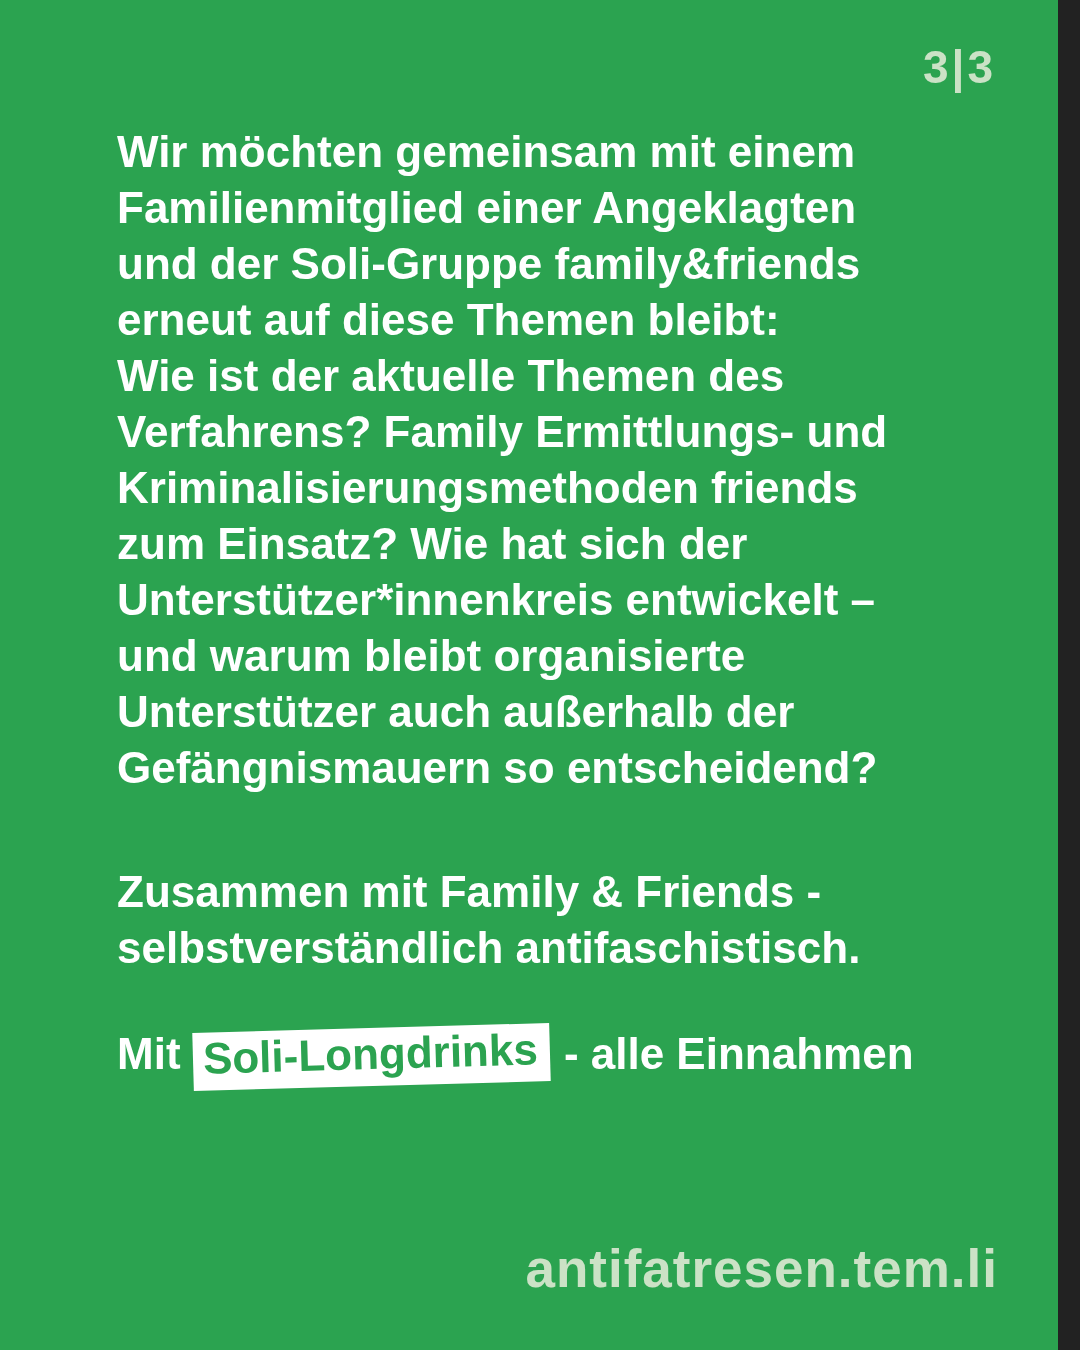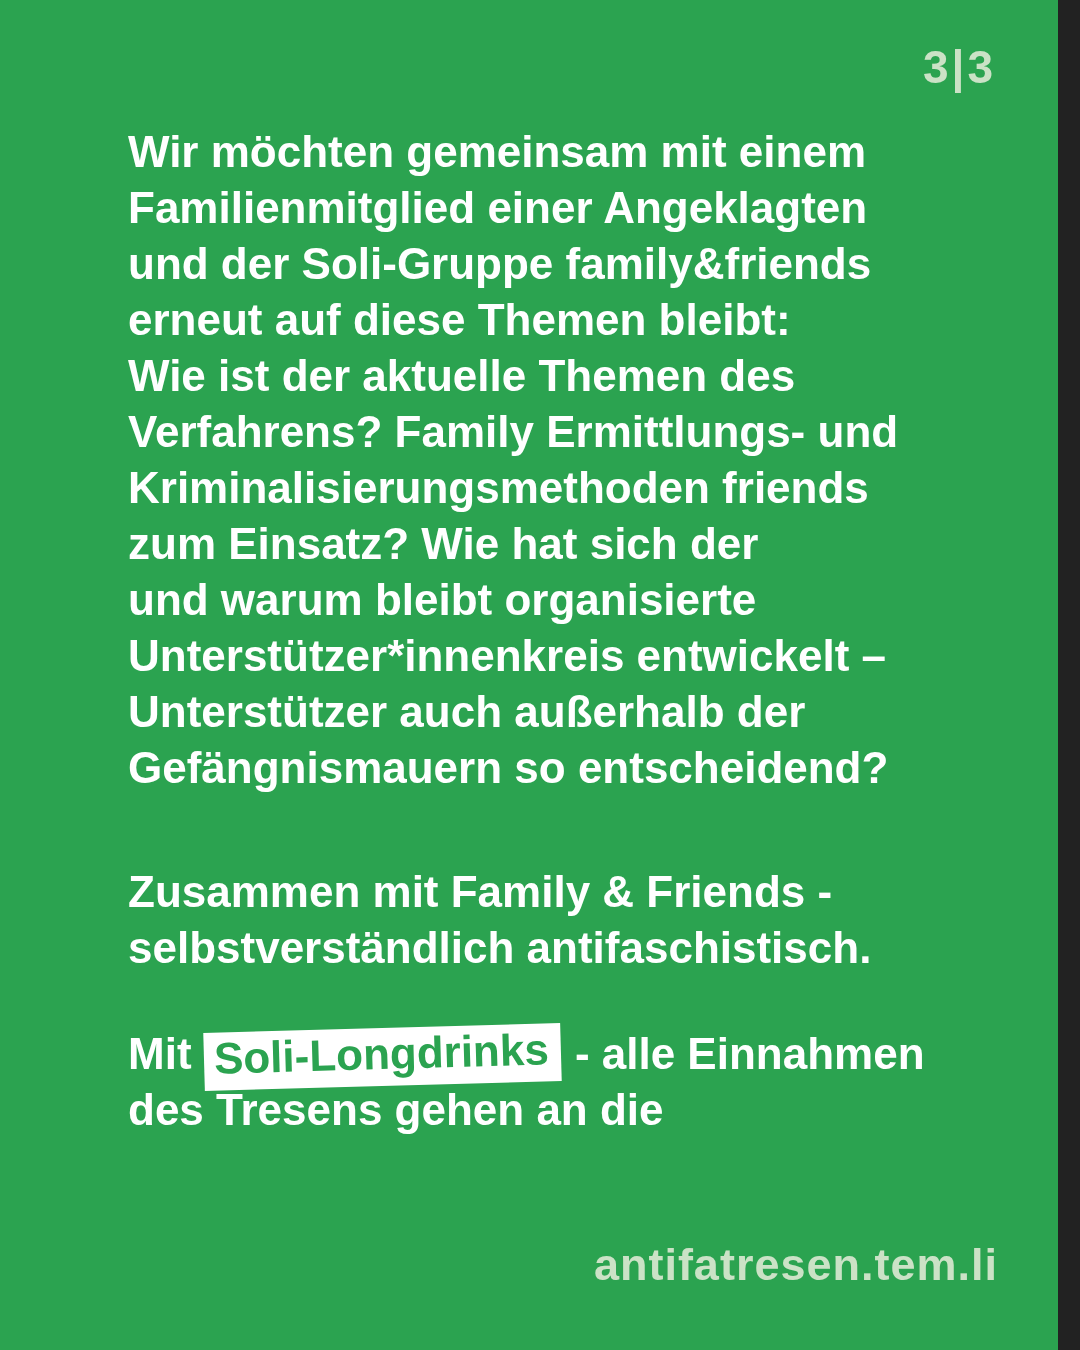--- a/index.html
+++ b/index.html
@@ -18,21 +18,21 @@
   .page-indicator {
     position: absolute;
     top: 44px;
     right: 62px;
     font-size: 46px;
     letter-spacing: 3px;
     line-height: 1;
   }
   .text-block {
     position: absolute;
-    left: 128px;
+    left: 117px;
     top: 124px;
     width: 900px;
     color: #ffffff;
     font-size: 44px;
     line-height: 56px;
   }
   .para { margin: 0; }
   .para-2 { margin-top: 68px; }
   .para-3 { margin-top: 50px; }
   .line { white-space: nowrap; }
@@ -42,21 +42,21 @@
     padding: 4px 12px 10px 10px;
     margin: -4px 2px -10px 0;
     transform: rotate(-1.6deg);
     transform-origin: center;
     line-height: 44px;
   }
   .site-url {
     position: absolute;
     top: 1242px;
     right: 60px;
-    font-size: 45px;
+    font-size: 53px;
     letter-spacing: 1px;
     line-height: 1;
   }
 </style>
 </head>
 <body>
 
 <div class="canvas" style="background: rgb(43, 163, 80);">
 
   <div class="page-indicator" style="color: rgb(203, 226, 198);">3|3</div>
@@ -65,33 +65,32 @@
 
     <div class="para para-1">
       <div class="line">Wir möchten gemeinsam mit einem</div>
       <div class="line">Familienmitglied einer Angeklagten</div>
       <div class="line">und der Soli-Gruppe family&amp;friends</div>
       <div class="line">erneut auf diese Themen bleibt:</div>
       <div class="line">Wie ist der aktuelle Themen des</div>
       <div class="line">Verfahrens? Family Ermittlungs- und</div>
       <div class="line">Kriminalisierungsmethoden friends</div>
       <div class="line">zum Einsatz? Wie hat sich der</div>
+      <div class="line">Unterstützer*innenkreis entwickelt –</div>
       <div class="line">und warum bleibt organisierte</div>
-      <div class="line">Unterstützer*innenkreis entwickelt –</div>
       <div class="line">Unterstützer auch außerhalb der</div>
       <div class="line">Gefängnismauern so entscheidend?</div>
     </div>
 
     <div class="para para-2">
       <div class="line">Zusammen mit Family &amp; Friends -</div>
       <div class="line">selbstverständlich antifaschistisch.</div>
     </div>
 
     <div class="para para-3">
       <div class="line"><span>Mit </span><span class="highlight" style="background: rgb(255, 255, 255); color: rgb(43, 163, 80);">Soli-Longdrinks</span><span> - alle Einnahmen</span></div>
-      <div class="line">des Tresens gehen an die</div>
     </div>
 
   </div>
 
   <div class="site-url" style="color: rgb(203, 226, 198);">antifatresen.tem.li</div>
 
 </div>
 
 </body></html>

